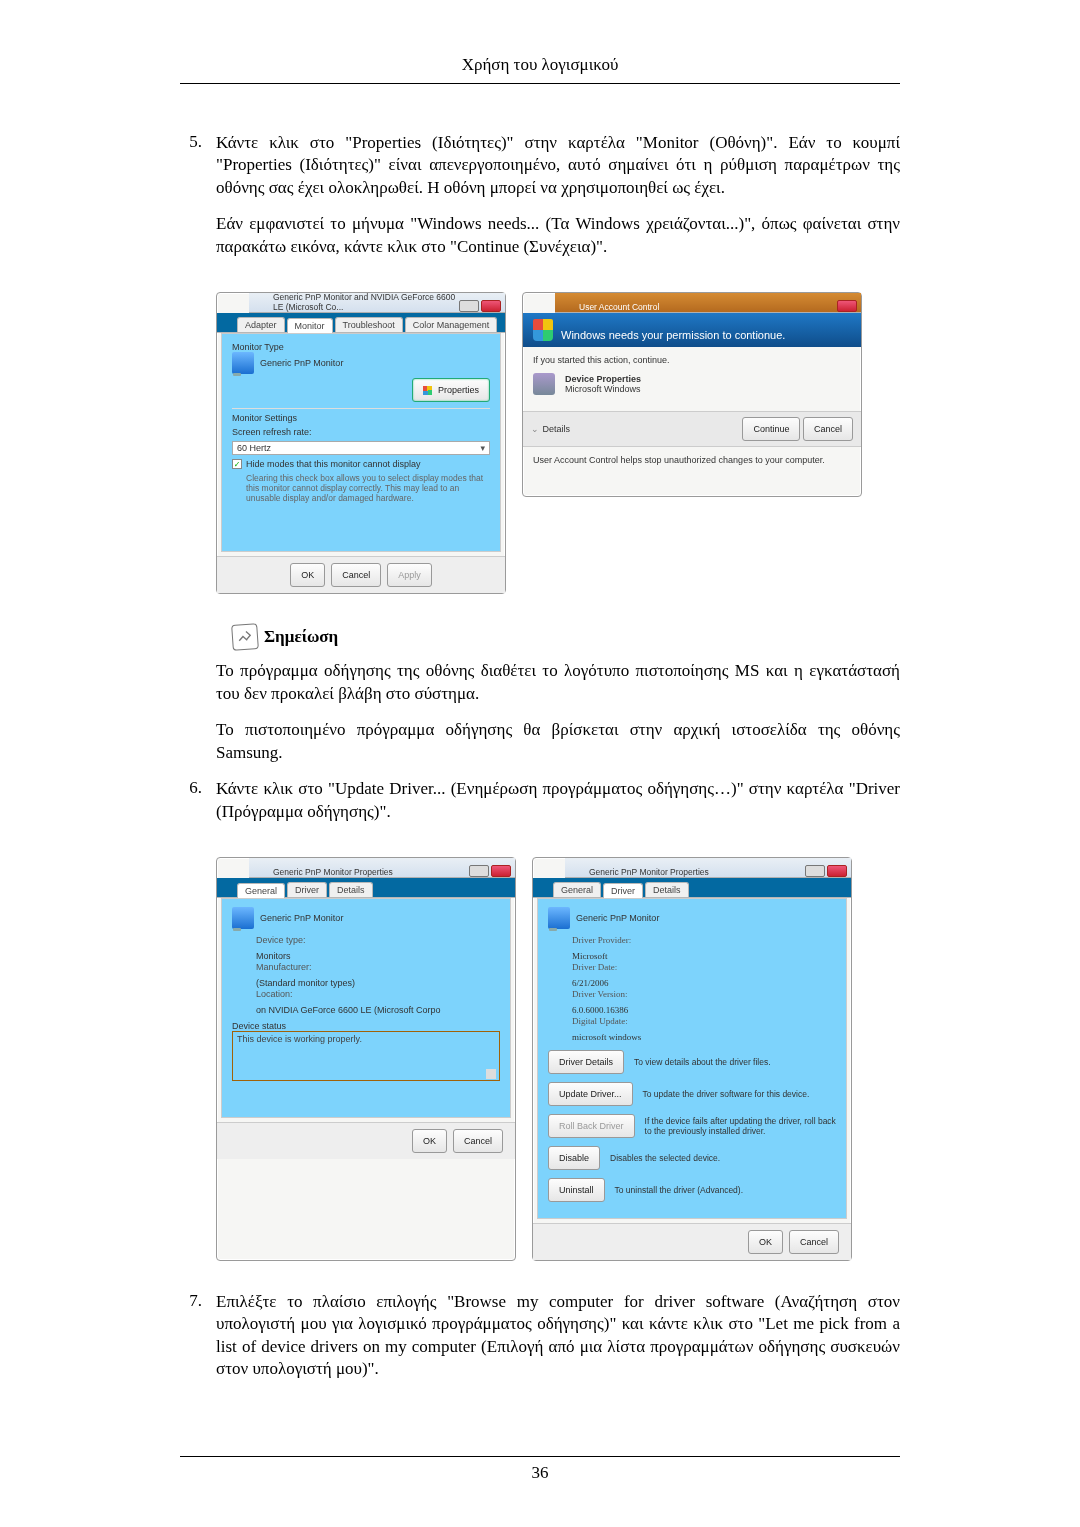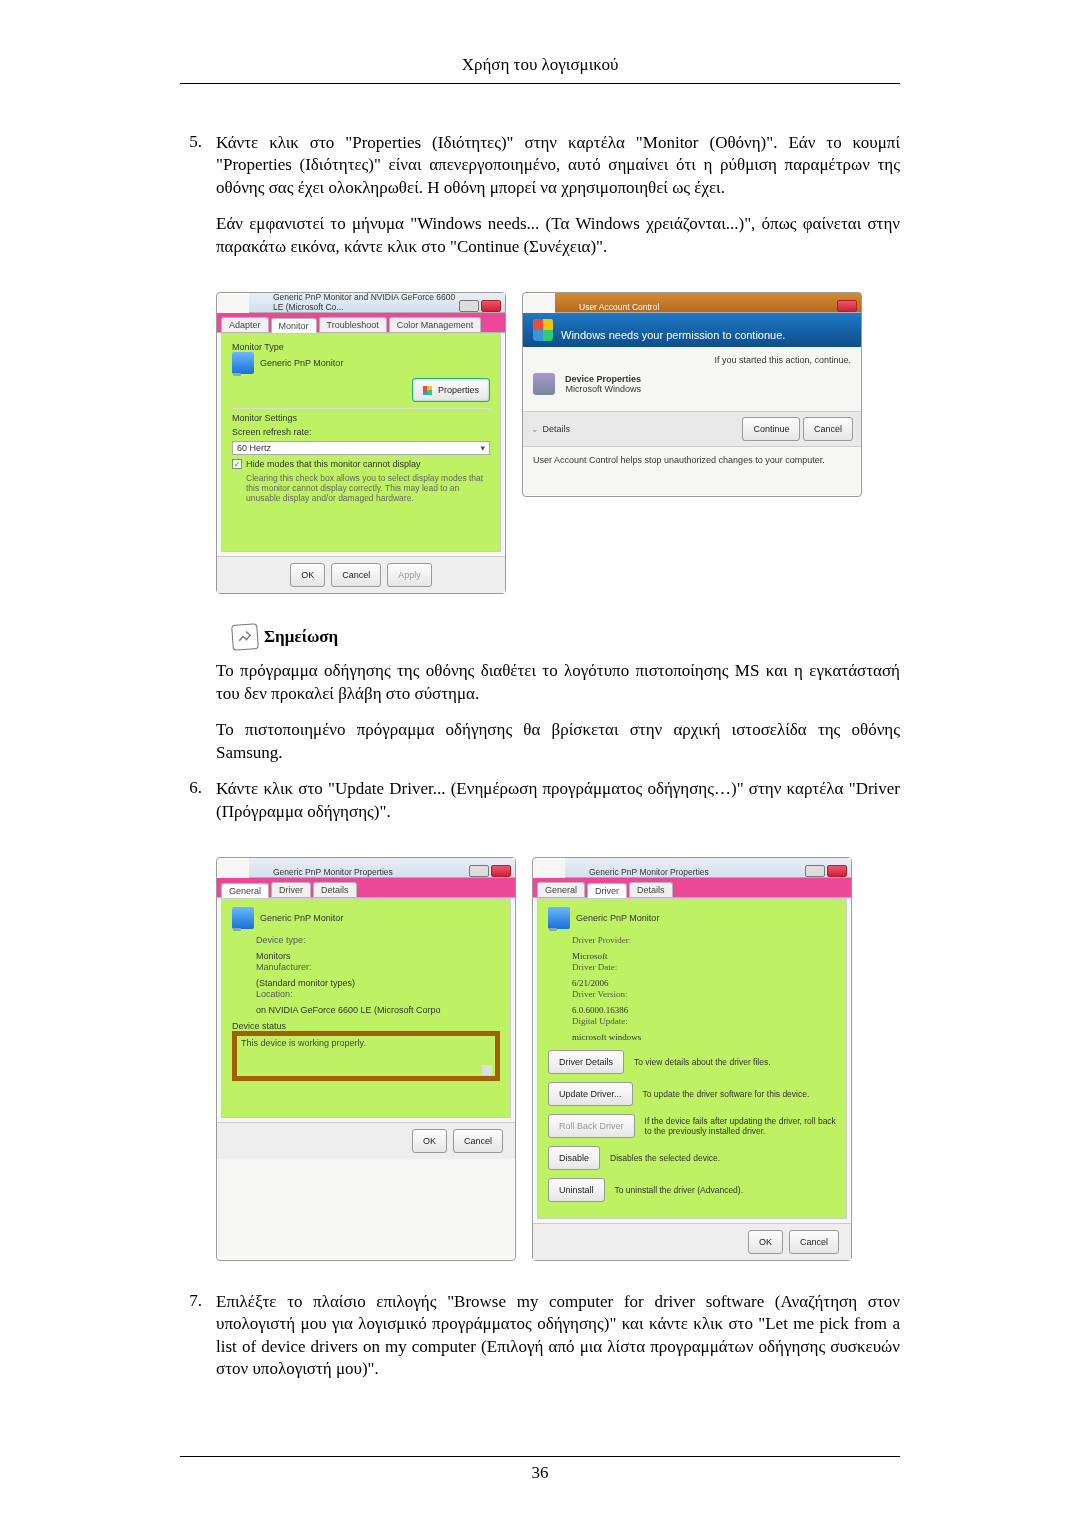--- a/index.html
+++ b/index.html
@@ -52,31 +52,31 @@
       justify-content: space-between;
       background: linear-gradient(#e9eff5,#d4e0ee);
       border-bottom: 1px solid #b0b0b0;
       font-size: 8.5px;
       color: #333;
       margin-left: 32px;
     }
     .titlebar-right { display: flex; gap: 2px; }
     .titlebar-btn { width: 20px; height: 12px; border: 1px solid #777; background: #ddd; border-radius:2px; }
     .titlebar-btn.red { background: linear-gradient(#e57,#c23); border-color:#a22; }
-    .tabs-strip { display: flex; gap: 2px; padding: 4px 6px 0 4px; border-bottom: 1px solid #b7b7b7; background:#ec4899; }
+    .tabs-strip { display: flex; gap: 2px; padding: 4px 6px 0 20px; border-bottom: 1px solid #b7b7b7; background:#0369a1; }
     .tab-mini {
       padding: 2px 7px;
       background: #f0f0f0;
       border: 1px solid #b7b7b7;
       border-bottom: none;
       border-radius: 3px 3px 0 0;
       color: #444;
     }
     .tab-mini.active { background: #fff; font-weight: 500; position:relative; top:1px; }
-    .pane { padding: 8px 10px; background:#bef264; margin: 0 4px 4px 4px; border:1px solid #ccc;}
+    .pane { padding: 8px 10px; background:#7dd3fc; margin: 0 4px 4px 4px; border:1px solid #ccc;}
     .btn {
       display: inline-block;
       padding: 6px 10px;
       background: linear-gradient(#fdfdfd,#e6e6e6);
       border: 1px solid #999;
       border-radius: 3px;
       font-size: 9px;
       color: #222;
     }
     .btn.disabled { color:#9a9a9a; }
@@ -120,21 +120,21 @@
     .page-num {
       position: absolute;
       bottom: 44px;
       left: 0; right: 0;
       text-align: center;
       font-size: 17px;
     }
     .mon-icon-row { display:flex; align-items:center; gap:6px; margin-bottom:4px;}
     .kv-row { display:flex; gap:6px; margin:1px 0;flex-direction:column; }
     .kv-row .k { width: 80px; color:#555;}
-    .txtarea { border:5px solid #a16207; height:50px; padding:2px 4px; color:#444; display:flex; flex-direction:row; justify-content:space-between;}
+    .txtarea { border:1px solid #a16207; height:50px; padding:2px 4px; color:#444; display:flex; flex-direction:row; justify-content:space-between;}
     .scr-handle { width:10px; height:10px; background:#ddd; align-self:flex-end; margin:-1px;}
     .drv-row { display:flex; gap:10px; margin:8px 0; align-items:center;}
     .drv-desc { font-size:8.5px; color:#333; flex:1;}
     .uac-details-row { background:#e9e9e9; display:flex; align-items:center; justify-content:space-between; padding:5px 8px; border-top:1px solid #ccc; border-bottom:1px solid #ccc;}
     .uac-note { padding:8px 10px; font-size:9px; color:#333;}
   </style>
 </head>
 <body>
 
 <div class="page">
@@ -200,21 +200,21 @@
       <div class="titlebar" style="background:linear-gradient(#d58b33,#b46a1f); color:#fff;">
         <span>User Account Control</span>
         <div class="titlebar-right">
             <span class="titlebar-btn red"></span>
           </div>
       </div>
       <div class="uac-bar">
         <div class="shield-ico"></div>
         <span style="font-size:11px;margin-top:9px;">Windows needs your permission to contionue.</span>
       </div>
-      <div style="padding:8px 10px;text-align:right;">
+      <div style="padding:8px 10px;">
         <div>If you started this action, continue.</div>
         <div style="display:flex; gap:10px; align-items:center; margin:8px 0;">
           <div style="width:22px;height:22px;background:linear-gradient(#a9c,#789);border-radius:3px;"></div>
           <div>
             <div style="font-weight:600;">Device Properties</div>
             <div>Microsoft Windows</div>
           </div>
         </div>
       </div>
       <div class="uac-details-row">

